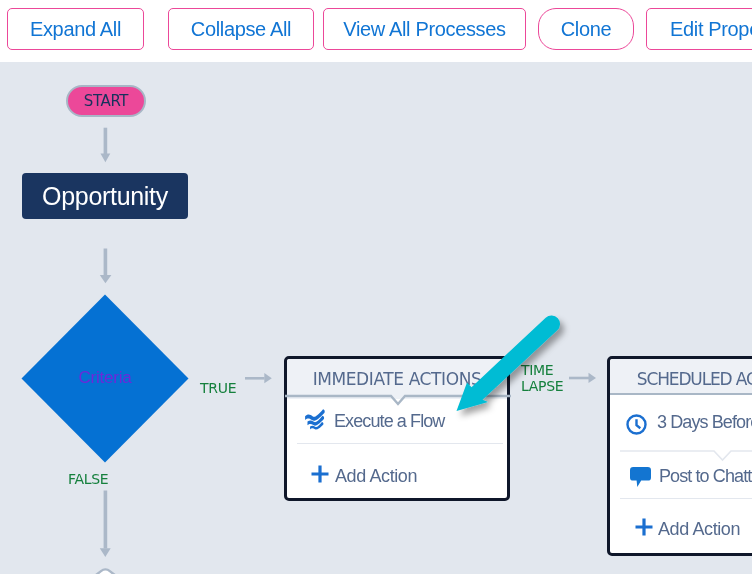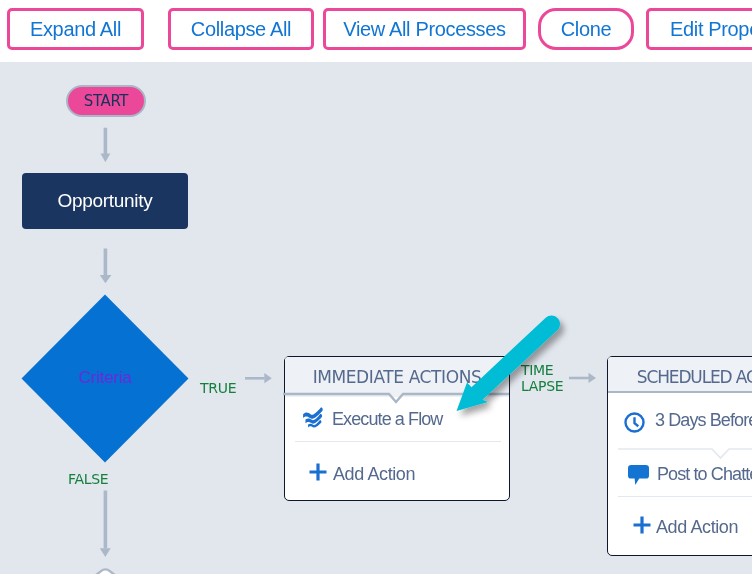--- a/index.html
+++ b/index.html
@@ -3,48 +3,48 @@
 <meta charset="utf-8">
 <style>
   html,body{margin:0;padding:0;}
   body{width:752px;height:574px;overflow:hidden;background:#fff;
        font-family:"Liberation Sans",sans-serif;
        -webkit-font-smoothing:antialiased;}
   .page{position:relative;width:752px;height:574px;overflow:hidden;}
 
   
   .toolbar{position:absolute;left:0;top:0;width:752px;height:62px;background:#fff;}
-  .btn{position:absolute;top:8px;height:42px;border:3px solid #ec4899;border-radius:5px;
+  .btn{position:absolute;top:8px;height:42px;border:1px solid #ec4899;border-radius:5px;
        background:#fff;color:#1175d4;font-size:20px;letter-spacing:-0.35px;
        display:flex;align-items:center;justify-content:center;box-sizing:border-box;
        white-space:nowrap;}
 
   
   .canvas{position:absolute;left:0;top:62px;width:752px;height:512px;background:#e2e7ee;
           overflow:hidden;}
   .svglayer{position:absolute;left:0;top:0;width:752px;height:512px;}
 
   .start{position:absolute;left:66px;top:23px;width:80px;height:32px;background:#ec4899;
          border:2.5px solid #a8b6c6;border-radius:17px;box-sizing:border-box;
          display:flex;align-items:center;justify-content:center;
          color:#16325c;font-family:"DejaVu Sans",sans-serif;font-size:15px;letter-spacing:-0.4px;}
 
-  .objbox{position:absolute;left:22px;top:111px;width:166px;height:56px;background:#1a3560;
+  .objbox{position:absolute;left:22px;top:111px;width:166px;height:46px;background:#1a3560;
           border-radius:4px;display:flex;align-items:center;justify-content:center;
-          color:#fff;font-size:19px;letter-spacing:-0.3px;}
+          color:#fff;font-size:25px;letter-spacing:-0.3px;}
 
   .diamondlbl{position:absolute;left:22px;top:232px;width:166px;height:168px;
       display:flex;align-items:center;justify-content:center;color:#6d28d9;font-size:17px;
       letter-spacing:-0.2px;}
 
   .edgelbl{position:absolute;color:#15803d;font-family:"DejaVu Sans",sans-serif;
            font-size:14px;letter-spacing:-0.3px;white-space:nowrap;}
 
   
-  .card{position:absolute;background:#fff;border:1px solid #0f172a;border-radius:5px;
+  .card{position:absolute;background:#fff;border:3px solid #0f172a;border-radius:5px;
         box-sizing:border-box;}
   .card .hdr{position:absolute;left:0;top:0;right:0;height:40px;background:#eef1f6;
         display:flex;align-items:center;justify-content:center;color:#54698d;
         font-family:"DejaVu Sans",sans-serif;font-size:17px;letter-spacing:-0.4px;
         border-radius:3px 3px 0 0;white-space:nowrap;}
   .notch{position:absolute;overflow:visible;}
   .row{position:absolute;left:0;right:0;color:#54698d;font-size:18px;
        letter-spacing:-0.9px;box-sizing:border-box;white-space:nowrap;}
   .row .ico{position:absolute;display:flex;align-items:center;justify-content:center;}
   .row .txt{position:absolute;display:flex;align-items:center;height:100%;}

